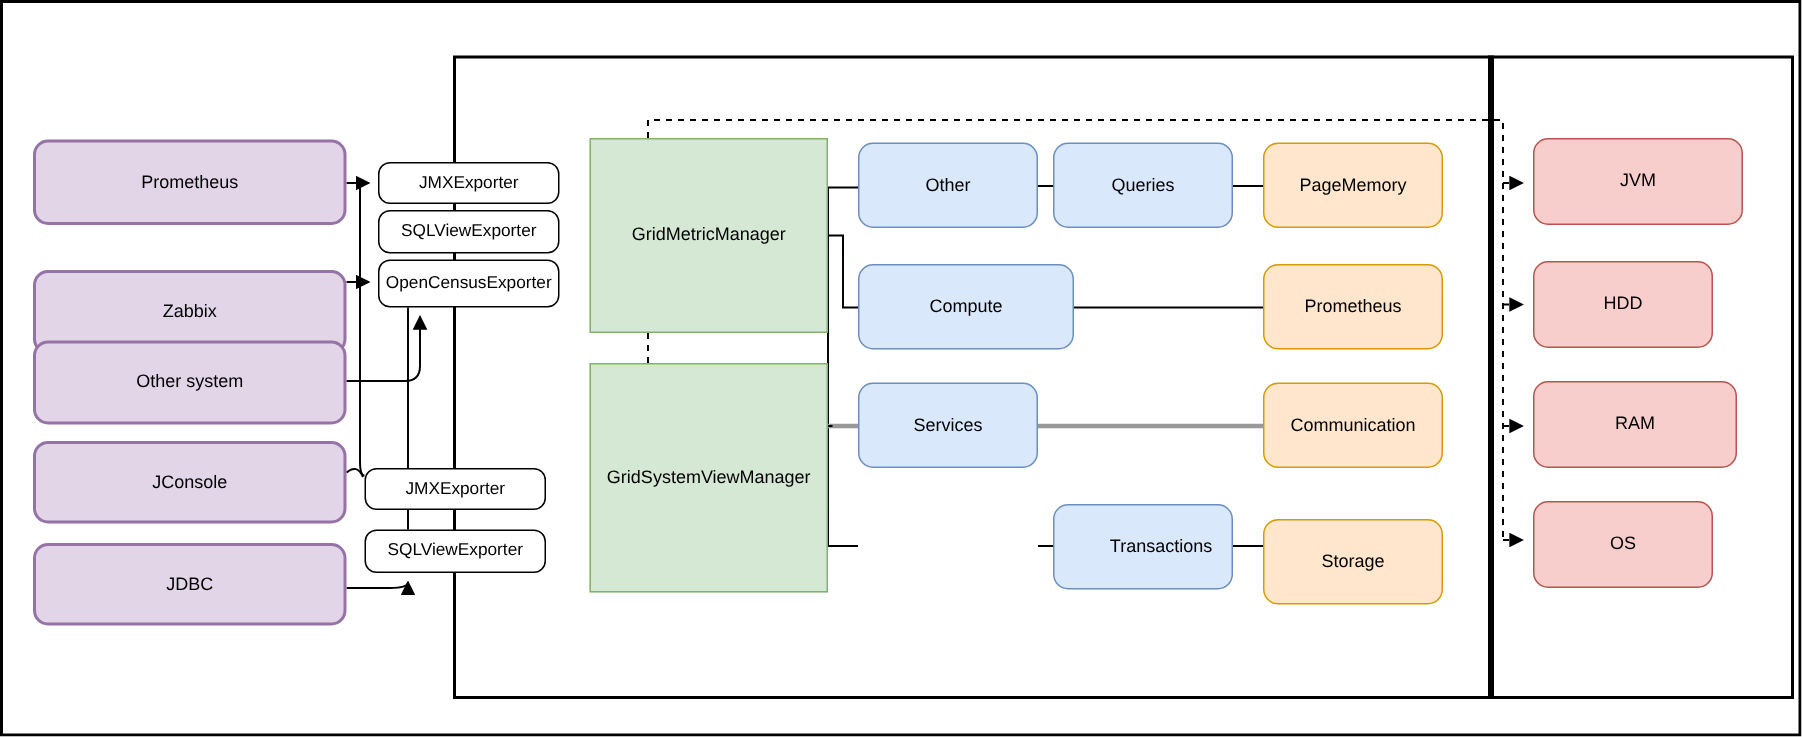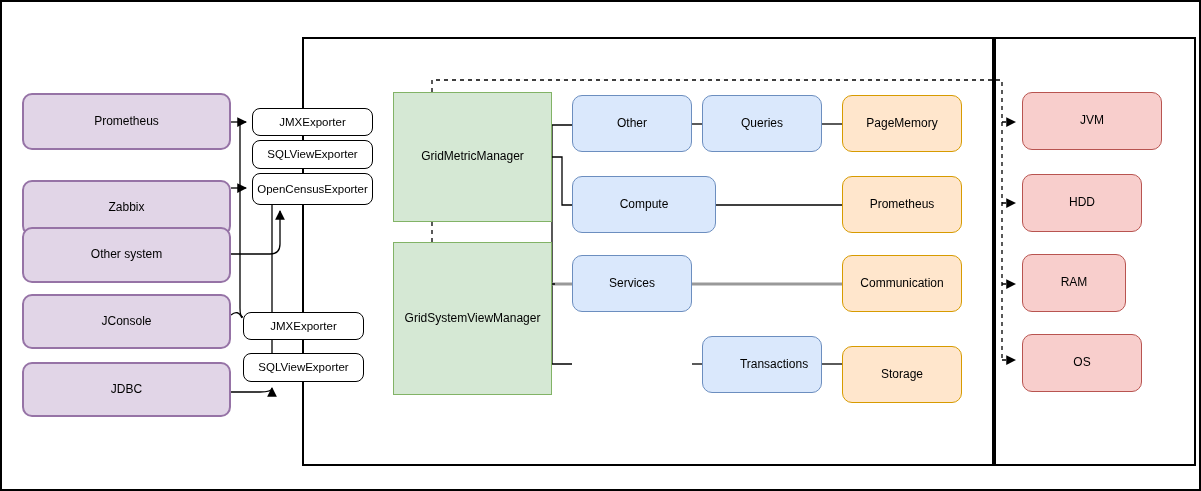--- a/index.html
+++ b/index.html
@@ -132,20 +132,20 @@
   <div class="node orange" style="left:840px;top:334px;width:120px;height:57px;margin-top:10px;">
       <span>Storage</span>
     </div>
 
   <div class="node red" style="left:1020px;top:90px;width:140px;height:58px;">
       <span>JVM</span>
     </div>
   <div class="node red" style="left:1020px;top:172px;width:120px;height:58px;">
       <span>HDD</span>
     </div>
-  <div class="node red" style="left:1020px;top:252px;width:104px;height:58px;">
+  <div class="node red" style="left:1020px;top:252px;width:136px;height:58px;">
       <span>RAM</span>
     </div>
   <div class="node red" style="left:1020px;top:332px;width:120px;height:58px;">
       <span>OS</span>
     </div>
 
 </div>
 
 </body></html>

